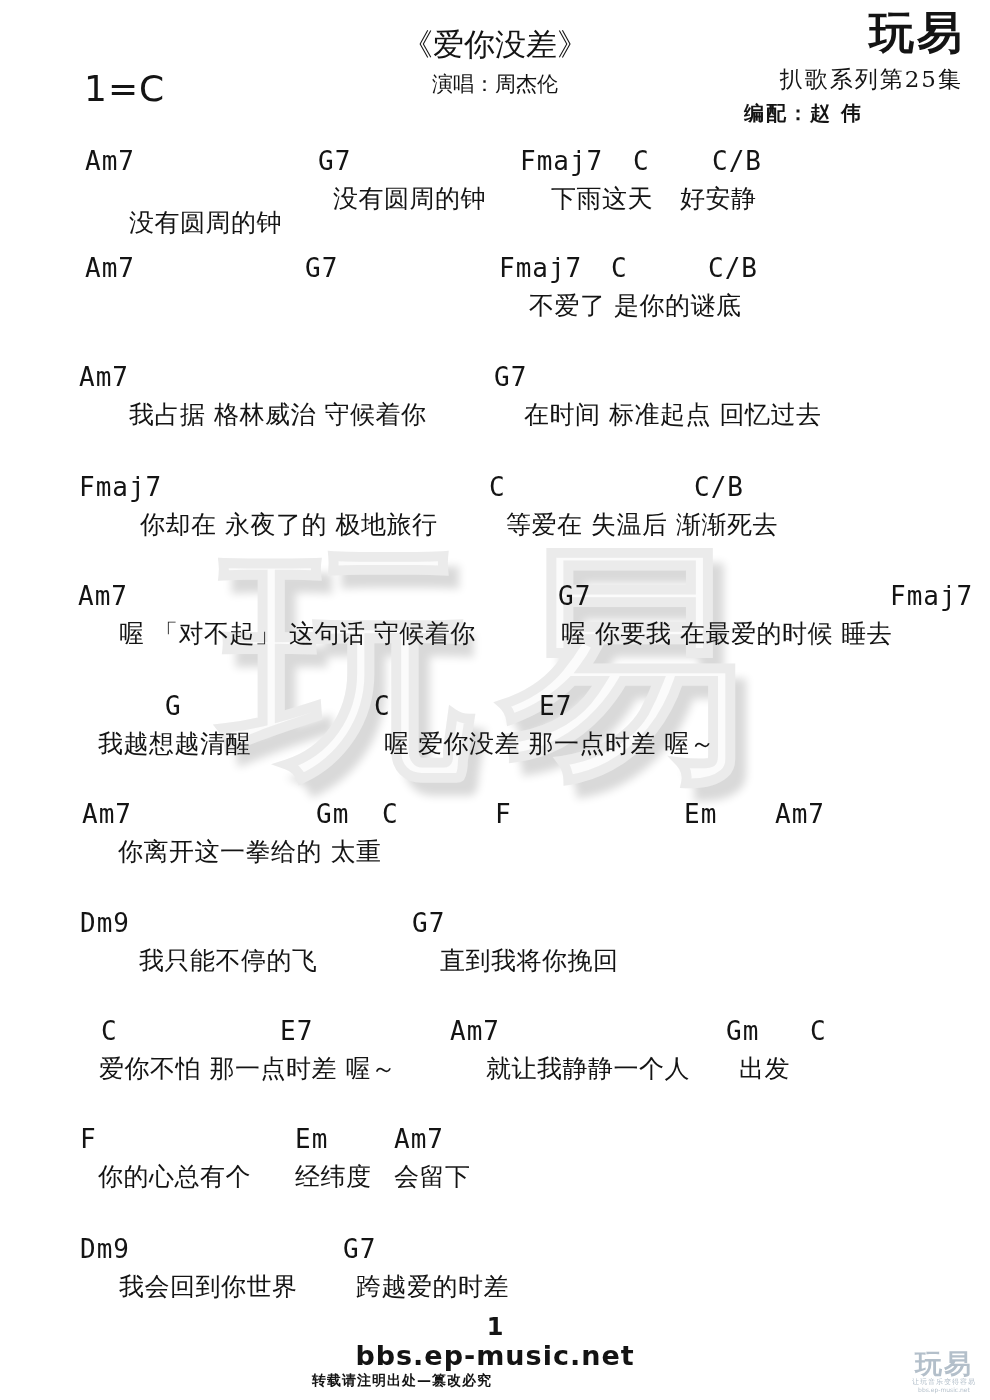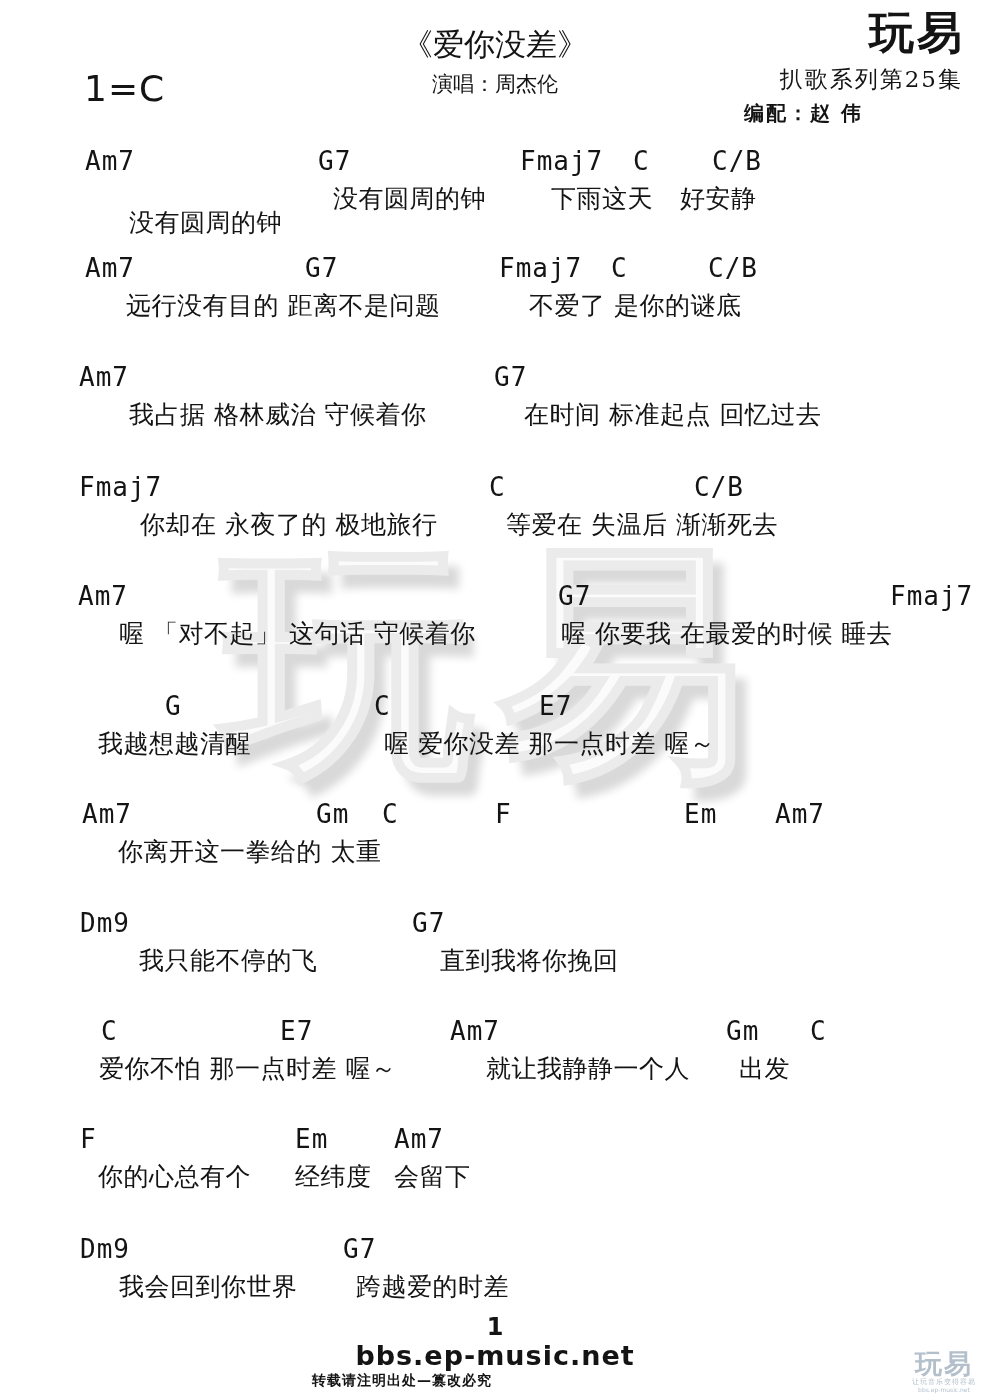--- a/index.html
+++ b/index.html
@@ -117,21 +117,20 @@
           <span class="lyric" style="left: 333px;">没有圆周的钟</span>
           <span class="lyric" style="left: 551px;">下雨这天</span>
           <span class="lyric" style="left: 680px;">好安静</span>
         </div>
         <div class="line" style="top: 253px;">
           <span class="chord" style="left: 85px;">Am7</span>
           <span class="chord" style="left: 305px;">G7</span>
           <span class="chord" style="left: 499px;">Fmaj7</span>
           <span class="chord" style="left: 611px;">C</span>
           <span class="chord" style="left: 708px;">C/B</span>
-          <span class="lyric" style="left: 126px;">远行没有目的 距离不是问题</span>
           <span class="lyric" style="left: 529px;">不爱了 是你的谜底</span>
         </div>
         <div class="line" style="top: 362px;">
           <span class="chord" style="left: 79px;">Am7</span>
           <span class="chord" style="left: 494px;">G7</span>
           <span class="lyric" style="left: 129px;">我占据 格林威治 守候着你</span>
           <span class="lyric" style="left: 524px;">在时间 标准起点 回忆过去</span>
         </div>
         <div class="line" style="top: 472px;">
           <span class="chord" style="left: 79px;">Fmaj7</span>

